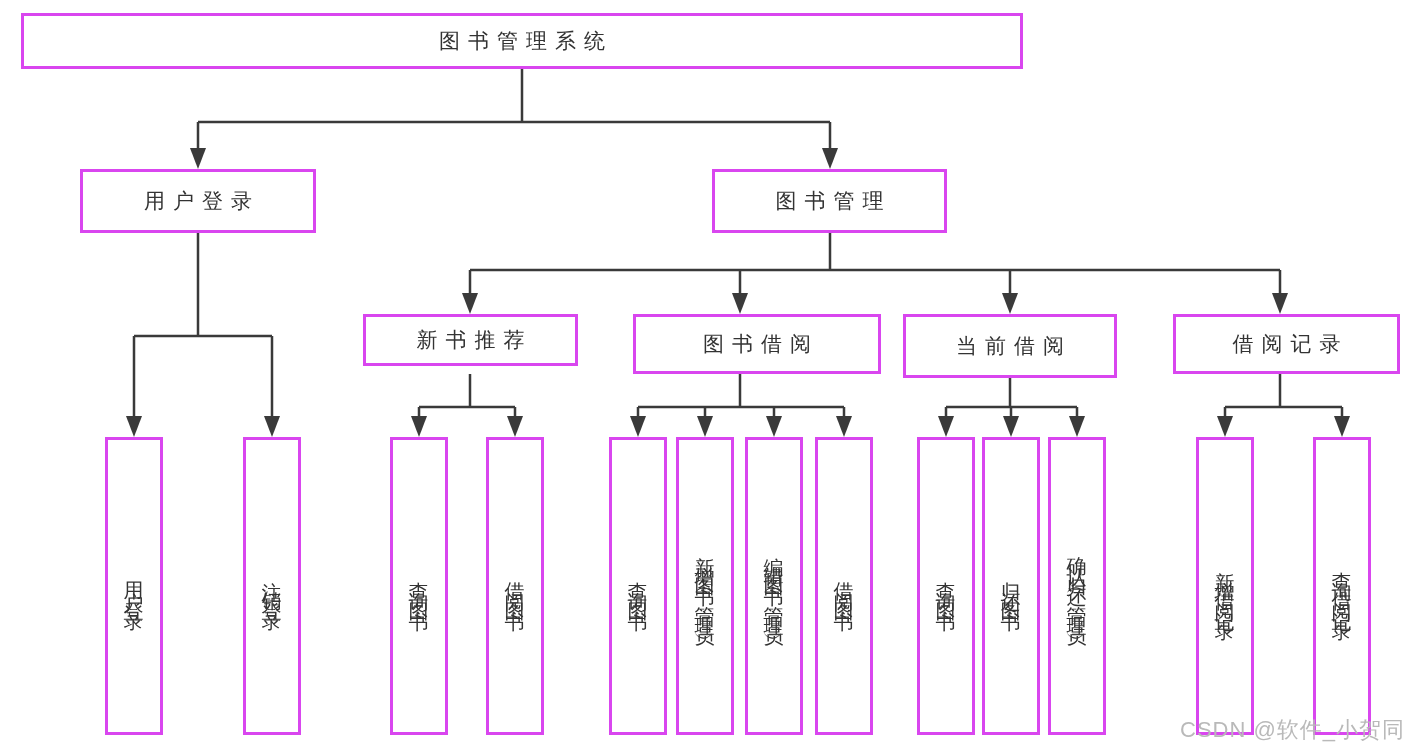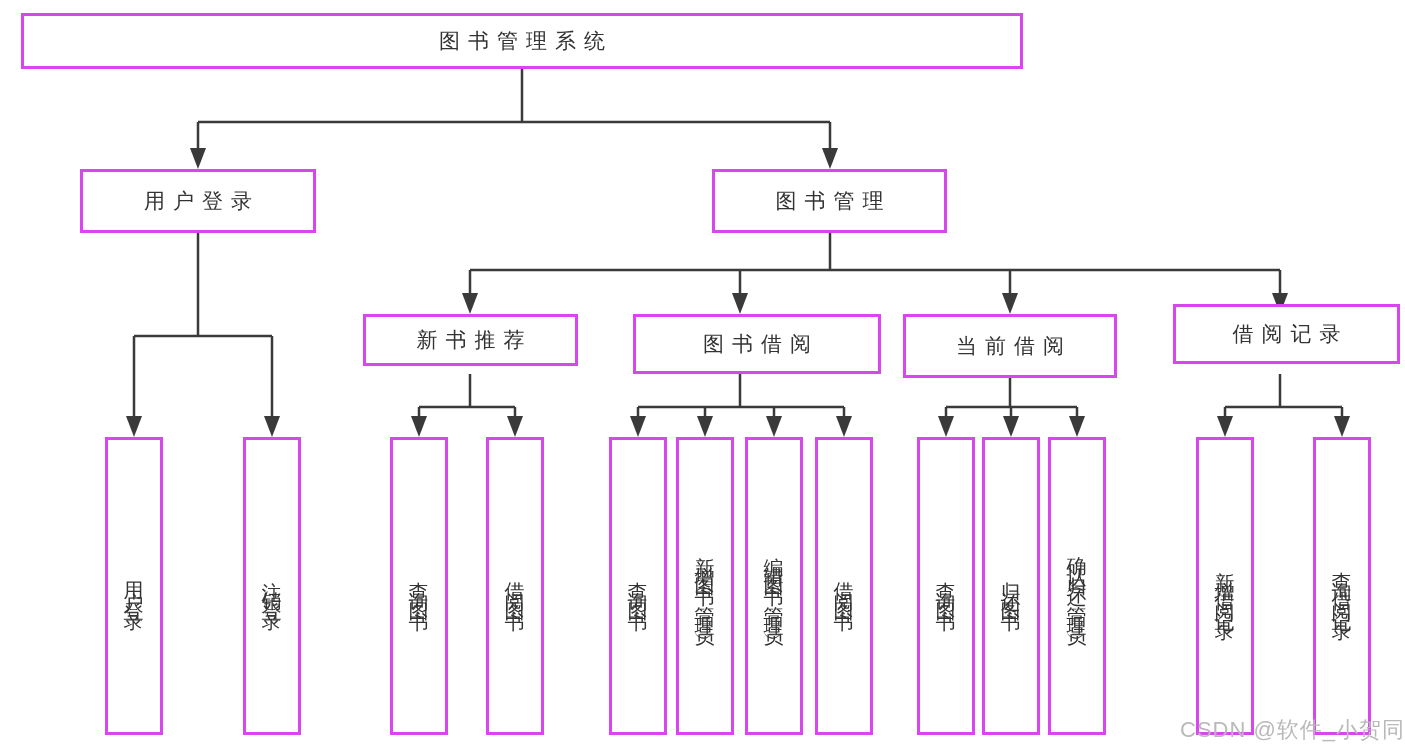--- a/index.html
+++ b/index.html
@@ -106,21 +106,21 @@
 
   <div class="box" style="left:363px;top:314px;width:215px;height:52px">
     <span class="h-label">新书推荐</span>
   </div>
   <div class="box" style="left:633px;top:314px;width:248px;height:60px">
     <span class="h-label">图书借阅</span>
   </div>
   <div class="box" style="left:903px;top:314px;width:214px;height:64px">
     <span class="h-label">当前借阅</span>
   </div>
-  <div class="box" style="left:1173px;top:304px;width:227px;height:60px">
+  <div class="box" style="left:1173px;top:314px;width:227px;height:60px">
     <span class="h-label">借阅记录</span>
   </div>
 
   <div class="box" style="left:105px;top:437px;width:58px;height:298px">
     <span class="v-label">用户登录</span>
   </div>
   <div class="box" style="left:243px;top:437px;width:58px;height:298px">
     <span class="v-label">注销登录</span>
   </div>
 

